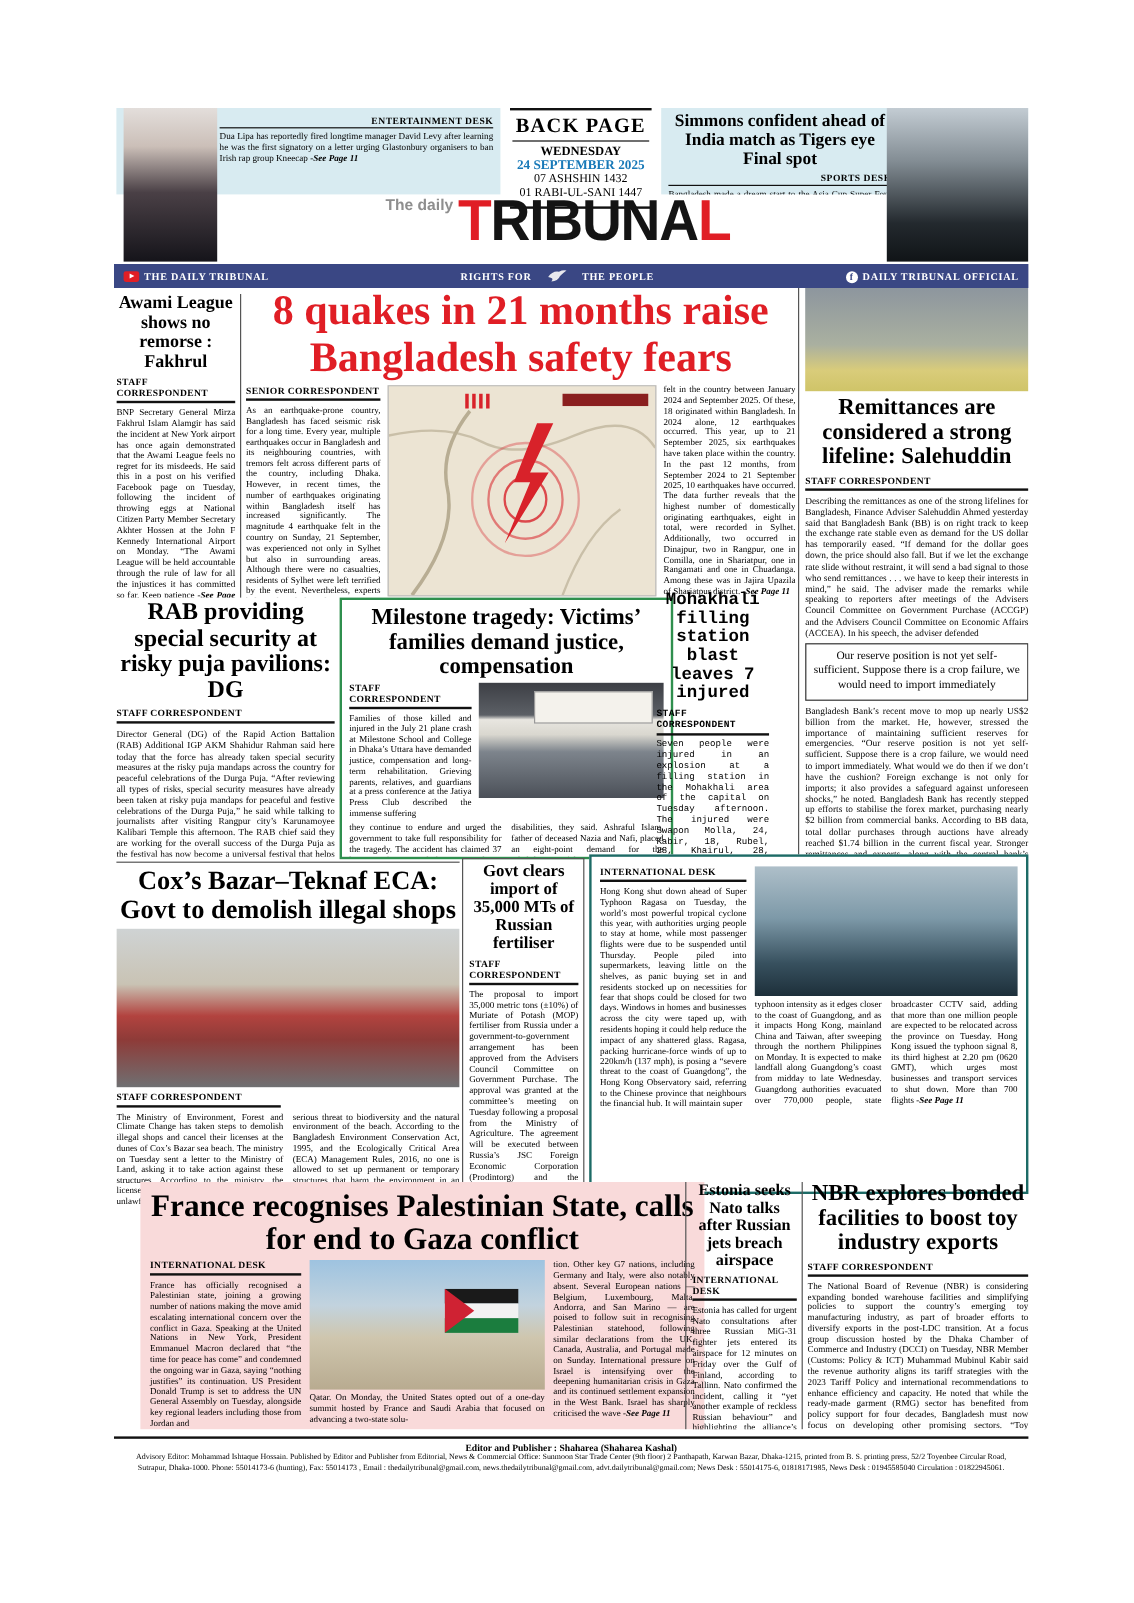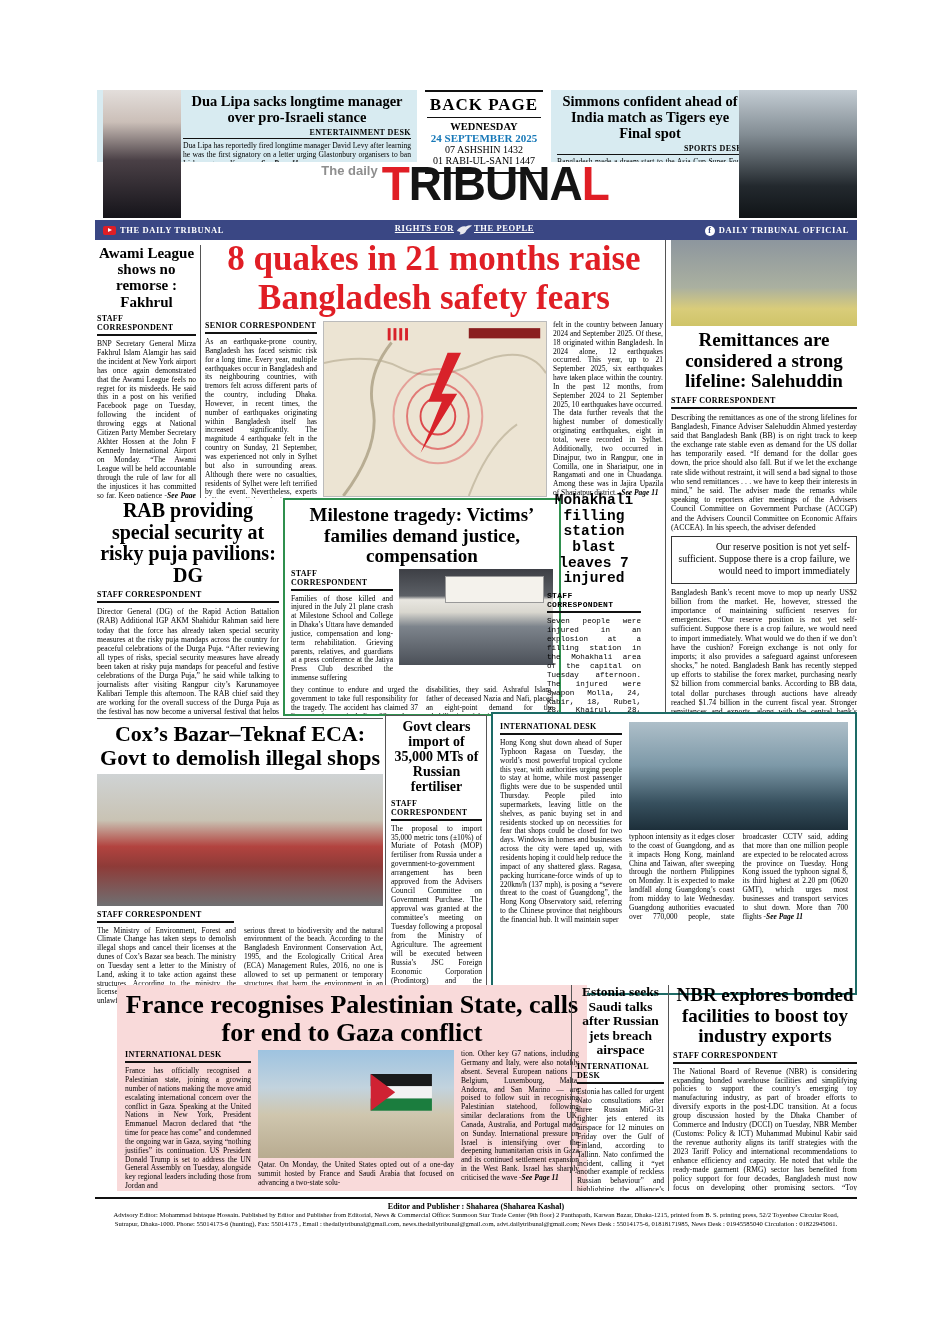--- a/index.html
+++ b/index.html
@@ -17,36 +17,36 @@
   .datebox { text-align:center; border-top:2px solid #111; border-bottom:2px solid #111; padding:3px 2px; background:#fff; }
   .backpage { font-size:17px; font-weight:bold; letter-spacing:1px; border-bottom:1.5px solid #111; padding-bottom:2px; margin-bottom:3px; }
   .dow { font-size:10.5px; font-weight:bold; }
   .gdate { font-size:11px; font-weight:bold; color:#1879b8; }
   .odate { font-size:10px; }
   .logo-line { display:flex; align-items:flex-end; justify-content:center; }
   .logo-daily { color:#8e8e8e; font-family:"Liberation Sans",sans-serif; font-weight:bold; font-size:13px; margin-bottom:26px; margin-right:4px; }
   .logo-main { font-family:"Liberation Sans",sans-serif; font-weight:900; font-size:46px; letter-spacing:-1px; line-height:.9; transform:scaleY(1.05); }
   .lred { color:#e01e25; } .lblk { color:#141414; }
   .bluebar { position:absolute; left:0; width:762px; height:20px; background:#3a4784; color:#fff; display:flex; align-items:center; justify-content:space-between; padding:0 8px; font-size:8.5px; font-weight:bold; letter-spacing:.6px; }
-  .bluebar .mid { display:flex; align-items:flex-start; gap:1px;text-decoration:underline; }
+  .bluebar .mid { display:flex; align-items:center; gap:12px; }
   .yt { width:13px; height:9px; background:#e01e25; border-radius:2px; display:inline-block; position:relative; margin-right:4px; vertical-align:middle; }
   .yt:before { content:""; position:absolute; left:5px; top:2px; border-left:4px solid #fff; border-top:2.5px solid transparent; border-bottom:2.5px solid transparent; }
   .fb { width:10px; height:10px; background:#fff; color:#3a4784; border-radius:50%; display:inline-block; text-align:center; font-size:8px; line-height:10px; margin-right:4px; font-family:"Liberation Serif",serif; }
 
   
   .hl { font-weight:bold; text-align:center; line-height:1.08; }
   .byline { font-weight:bold; font-size:8px; letter-spacing:.3px; border-bottom:2px solid #111; padding-bottom:2px; margin:4px 0 4px; }
   .bodytxt { font-size:8px; text-align:justify; line-height:1.18; }
   .cols2 { column-count:2; column-gap:8px; }
   .ph { width:100%; }
 
   .v-r { border-right:1px solid #555; padding-right:4px; }
   .v-l { border-left:1px solid #555; padding-left:5px; }
 
-  .quotebox { border:1px solid #333; padding:5px 6px; margin:4px 0; text-align:right; font-size:9.5px; line-height:1.25; }
+  .quotebox { border:1px solid #333; padding:5px 6px; margin:4px 0; text-align:center; font-size:9.5px; line-height:1.25; }
 
   .greenbox { border:2px solid #2f8f4e; padding:5px 6px; background:#fff; }
   .tealbox { border:2px solid #1d6b66; padding:5px 7px; background:#fff; }
   .pinkbox { background:#f9dada; padding:6px 8px; }
 
   
   .dua { background:linear-gradient(180deg,#e3dedb 0%,#cbbfb8 25%,#4a4046 55%,#15141a 100%); }
   .simm { background:linear-gradient(180deg,#c3ccd3 0%,#828c93 35%,#23292e 75%,#101417 100%); }
   .remit-ph { background:linear-gradient(180deg,#8d969e 0%,#aab0a0 55%,#d9cc7a 80%,#cfc468 100%); }
   .mile-ph { background:linear-gradient(180deg,#3d3f45 0%,#5c6066 28%,#e8e6e0 32%,#d9d7cf 45%,#7d848c 60%,#4b5058 100%); position:relative; }
@@ -65,21 +65,20 @@
 </head>
 <body>
 
 <div class="page">
 <div class="sheet">
 
   <div class="abs" style="left:0;top:0;width:762px;height:135px;">
 
     <div class="abs ear" style="left:2px;top:5px;width:320px;height:72px;">
       <div style="margin-left:86px;padding:4px 6px 0 0;">
-        <div class="ear-title">Dua Lipa sacks longtime manager over pro-Israeli stance</div>
         <div class="desk" style="text-align:right;">ENTERTAINMENT DESK</div>
         <div class="ear-body"><span>Dua Lipa has reportedly fired longtime manager David Levy after learning he was the first signatory on a letter urging Glastonbury organisers to ban Irish rap group Kneecap</span> <span class="seeinline">-See Page 11</span></div>
       </div>
     </div>
     <div class="abs ph dua" style="left:8px;top:5px;width:78px;height:128px;"></div>
 
     <div class="abs datebox" style="left:330px;top:5px;width:118px;height:84px;">
       <div class="backpage">BACK PAGE</div>
       <div class="dow">WEDNESDAY</div>
       <div class="gdate">24 SEPTEMBER 2025</div>
@@ -235,21 +234,21 @@
         </div>
         <div class="bodytxt" style="font-size:7.5px;margin-top:3px;">Qatar. On Monday, the United States opted out of a one-day summit hosted by France and Saudi Arabia that focused on advancing a two-state solu-</div>
       </div>
       <div style="width:118px;">
         <div class="bodytxt" style="font-size:7.5px;"><span>tion. Other key G7 nations, including Germany and Italy, were also notably absent. Several European nations — Belgium, Luxembourg, Malta, Andorra, and San Marino — are poised to follow suit in recognising Palestinian statehood, following similar declarations from the UK, Canada, Australia, and Portugal made on Sunday. International pressure on Israel is intensifying over the deepening humanitarian crisis in Gaza and its continued settlement expansion in the West Bank. Israel has sharply criticised the wave</span> <span class="seeinline">-See Page 11</span></div>
       </div>
     </div>
   </div>
 
   <div class="abs v-l v-r" style="left:476px;top:900px;width:98px;height:206px;">
-    <div class="hl" style="font-size:13.5px;">Estonia seeks Saudi talks after Russian jets breach airspace</div>
+    <div class="hl" style="font-size:13.5px;">Estonia seeks Nato talks after Russian jets breach airspace</div>
     <div class="byline">INTERNATIONAL DESK</div>
     <div class="bodytxt" style="font-size:7.6px;"><span>Estonia has called for urgent Nato consultations after three Russian MiG-31 fighter jets entered its airspace for 12 minutes on Friday over the Gulf of Finland, according to Tallinn. Nato confirmed the incident, calling it “yet another example of reckless Russian behaviour” and highlighting the alliance’s rapid response. Italian, Finnish and Swedish jets were scrambled</span> </div>
   </div>
 
   <div class="abs" style="left:578px;top:900px;width:184px;height:206px;">
     <div class="hl" style="font-size:19px;">NBR explores bonded facilities to boost toy industry exports</div>
     <div class="byline">STAFF CORRESPONDENT</div>
     <div class="bodytxt" style="font-size:7.6px;"><span>The National Board of Revenue (NBR) is considering expanding bonded warehouse facilities and simplifying policies to support the country’s emerging toy manufacturing industry, as part of broader efforts to diversify exports in the post-LDC transition. At a focus group discussion hosted by the Dhaka Chamber of Commerce and Industry (DCCI) on Tuesday, NBR Member (Customs: Policy &amp; ICT) Muhammad Mubinul Kabir said the revenue authority aligns its tariff strategies with the 2023 Tariff Policy and international recommendations to enhance efficiency and capacity. He noted that while the ready-made garment (RMG) sector has benefited from policy support for four decades, Bangladesh must now focus on developing other promising sectors. “Toy entrepreneurs should concentrate on innovation, skill-building.</span> </div>
   </div>
 

